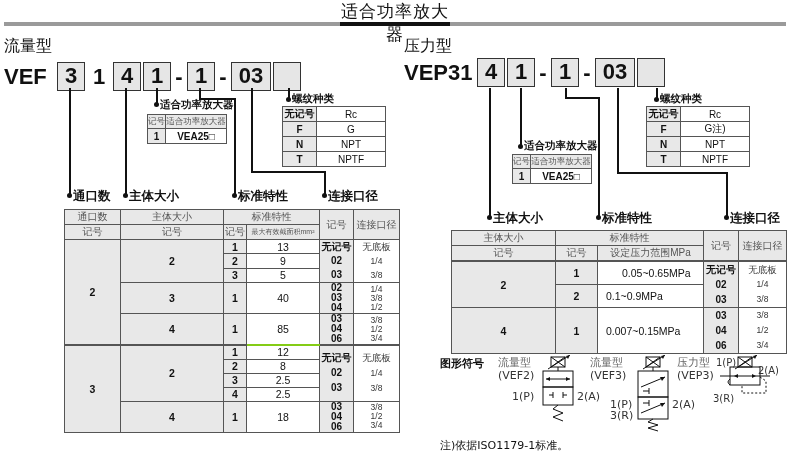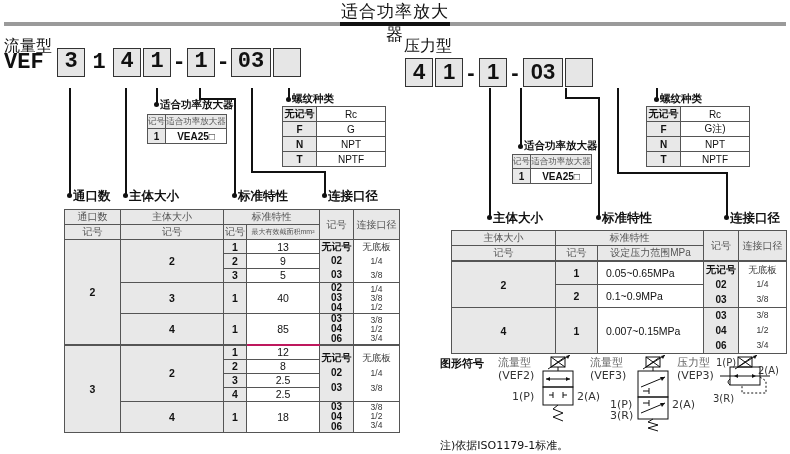--- a/index.html
+++ b/index.html
@@ -32,21 +32,21 @@
   .note { position: absolute; font-size: 11px; }
 </style>
 </head>
 <body>
 
 <div class="abs page-title">适合功率放大器</div>
 <div class="abs title-bar"></div>
 <div class="abs title-bar-dark"></div>
 
 <div class="abs section-label" style="left:4px;top:36px;">流量型</div>
-<div class="abs model" style="left:4px;top:48px;font-family:Liberation Mono, monospace;">
+<div class="abs model" style="left:4px;top:62px;">
   <span class="plain" style="width:52px;text-align:left;">VEF</span>
   <span class="box" style="width:28px;">3</span>
   <span class="plain" style="width:26px;">1</span>
   <span class="box" style="width:28px;">4</span>
   <span class="box" style="width:28px;">1</span>
   <span class="dash">-</span>
   <span class="box" style="width:28px;">1</span>
   <span class="dash">-</span>
   <span class="box" style="width:40px;">03</span>
   <span class="box" style="width:28px;"></span>
@@ -184,21 +184,21 @@
           <div>3/8</div>
           <div>1/2</div>
           <div>3/4</div>
         </td>
   </tr>
 
   <tr>
     <td class="g b" rowspan="5" style="border-top:2px solid #555;">3</td>
     <td class="g b" rowspan="4" style="border-top:2px solid #555;">2</td>
     <td class="g b" style="height:14px;border-top:2px solid #555;">1</td>
-    <td class="w" style="border-top:2px solid #be185d;">12</td>
+    <td class="w" style="border-top:2px solid #84cc16;">12</td>
     <td class="g code" rowspan="4" style="border-top:2px solid #555;">
           <div style="height:16px;line-height:16px;">无记号</div>
           <div style="height:14px;line-height:14px;">02</div>
           <div style="height:16px;line-height:16px;">03</div>
         </td>
     <td class="w small" rowspan="4" style="border-top:2px solid #555;">
           <div style="height:16px;line-height:16px;font-size:9.5px;">无底板</div>
           <div style="height:14px;line-height:14px;">1/4</div>
           <div style="height:16px;line-height:16px;">3/8</div>
         </td>
@@ -229,20 +229,21 @@
           <div>3/8</div>
           <div>1/2</div>
           <div>3/4</div>
         </td>
   </tr>
 </tbody>
   </table>
 
 <div class="abs section-label" style="left:404px;top:36px;">压力型</div>
 <div class="abs model" style="left:404px;top:58px;">
+  <span class="plain" style="width:72px;text-align:left;">VEP31</span>
   <span class="box" style="width:28px;">4</span>
   <span class="box" style="width:28px;">1</span>
   <span class="dash">-</span>
   <span class="box" style="width:28px;">1</span>
   <span class="dash">-</span>
   <span class="box" style="width:40px;">03</span>
   <span class="box" style="width:28px;"></span>
 </div>
 
 <div class="line" style="left:489px;top:88px;width:1.5px;height:130px;"></div>
@@ -312,21 +313,21 @@
     <td rowspan="2" style="width:48px;">连接口径</td>
   </tr>
   <tr class="hdr">
     <td style="height:14px;">记号</td>
     <td style="width:42px;">记号</td>
     <td>设定压力范围MPa</td>
   </tr>
   <tr>
     <td class="g b" rowspan="2" style="border-top:2px solid #555;">2</td>
     <td class="g b" style="height:22px;border-top:2px solid #555;">1</td>
-    <td class="w" style="text-align:left;padding-left:8px;border-top:2px solid #555;">0.05~0.65MPa</td>
+    <td class="w" style="text-align:left;padding-left:24px;border-top:2px solid #555;">0.05~0.65MPa</td>
     <td class="g code" rowspan="2" style="border-top:2px solid #555;">
           <div style="height:15px;line-height:15px;">无记号</div>
           <div style="height:15px;line-height:15px;">02</div>
           <div style="height:15px;line-height:15px;">03</div>
         </td>
     <td class="w small" rowspan="2" style="border-top:2px solid #555;">
           <div style="height:15px;line-height:15px;font-size:9.5px;">无底板</div>
           <div style="height:15px;line-height:15px;">1/4</div>
           <div style="height:15px;line-height:15px;">3/8</div>
         </td>

